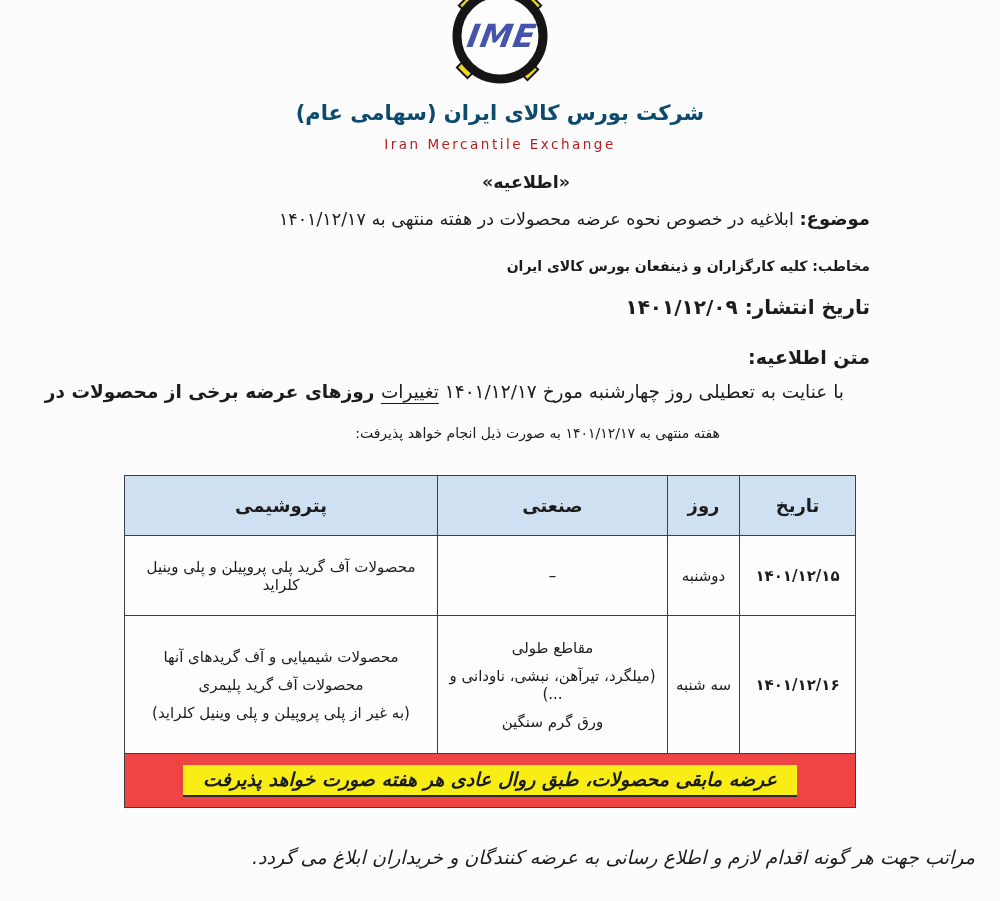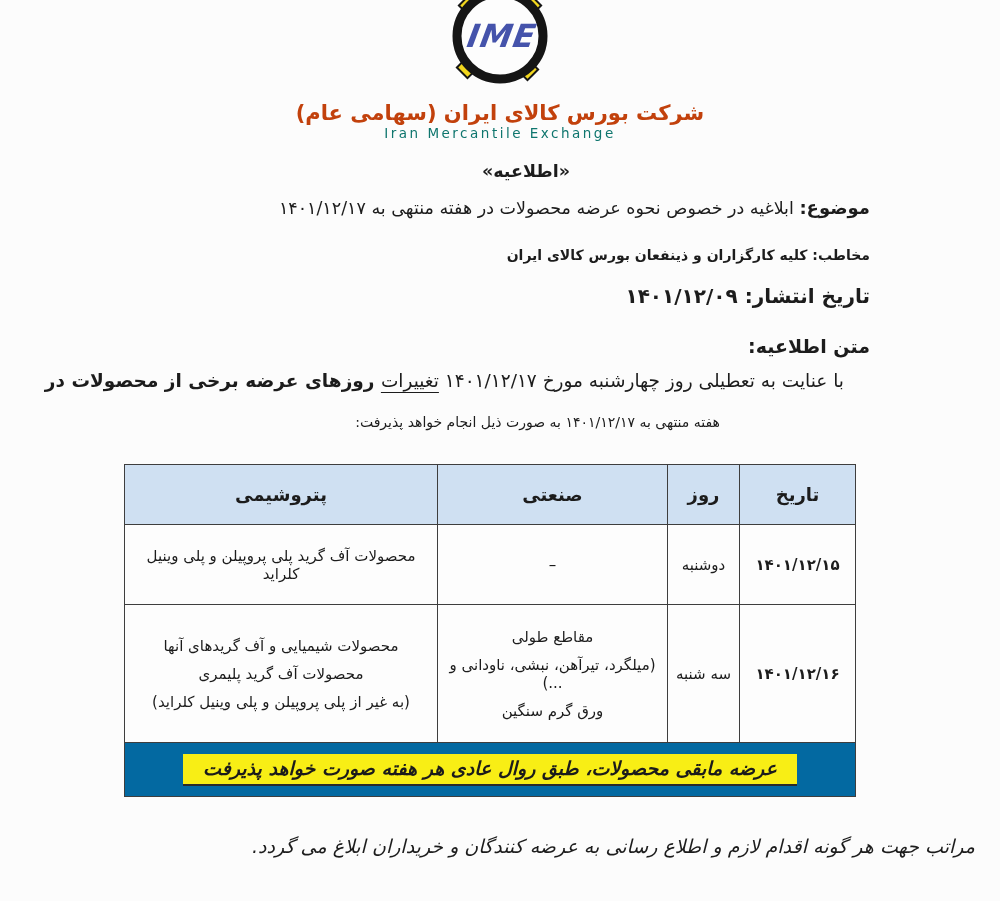--- a/index.html
+++ b/index.html
@@ -6,25 +6,25 @@
   html,body { background:#ffffff; }
   body { font-family:"DejaVu Sans", sans-serif; color:#1c1c1c; }
   .page {
     position:relative; width:1000px; height:901px; margin:0 auto;
     background:#fcfcfc; overflow:hidden; direction:rtl;
   }
   
   .logo-wrap { height:96px; text-align:center; overflow:hidden; }
   .company-fa {
     text-align:center; font-size:21px; font-weight:bold;
-    color:#c2410c; margin-top:5px; letter-spacing:0.5px;
+    color:#0c4a6e; margin-top:5px; letter-spacing:0.5px;
   }
   .company-en {
-    text-align:center; font-size:13.5px; color:#0f766e;
-    letter-spacing:2.5px; margin-top:0; direction:ltr;
+    text-align:center; font-size:13.5px; color:#b91c1c;
+    letter-spacing:2.5px; margin-top:11px; direction:ltr;
   }
   
   .notice-title {
     text-align:center; font-weight:bold; font-size:17.5px;
     margin-top:20px; position:relative; right:-26px;
   }
   .meta { margin:16px 130px 0 58px; text-align:right; }
   .subject-line { font-size:17.5px; margin-top:8px; }
   .subject-line .lbl { font-weight:bold; font-size:18px; }
   .audience-line { font-size:14px; font-weight:bold; margin-top:29px; }
@@ -43,21 +43,21 @@
     border:1.6px solid #3e3e3e; text-align:center; vertical-align:middle;
     padding:4px 6px;
   }
   .sched-table thead th {
     background:#cfe0f2; height:60px; font-size:18px; font-weight:bold;
   }
   .row-1 td { height:80px; font-size:15px; }
   .row-2 td { height:138px; font-size:15px; }
   .cell-line { margin:10px 0; }
   .date-cell { font-size:15px; letter-spacing:0.5px;font-weight:bold; }
-  .highlight-row td { height:54px; background:#0369a1; }
+  .highlight-row td { height:54px; background:#ef4444; }
   .hl-text {
     display:inline-block; background:#f8ee15; color:#1b1b1b;
     font-size:19px; font-weight:bold; font-style:italic;
     padding:3px 20px 5px 20px; border-bottom:2.2px solid #2a2a2a;
   }
   
   .footer-line {
     margin:38px 25px 0 0; text-align:right; font-size:19px;font-style:italic;
   }
 </style>

